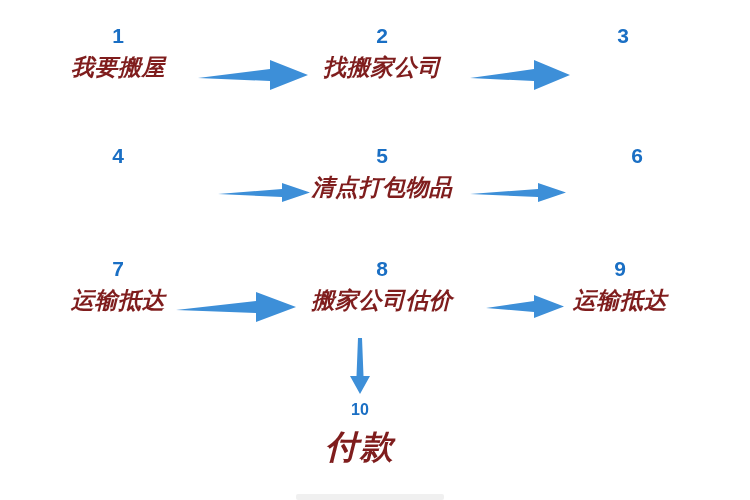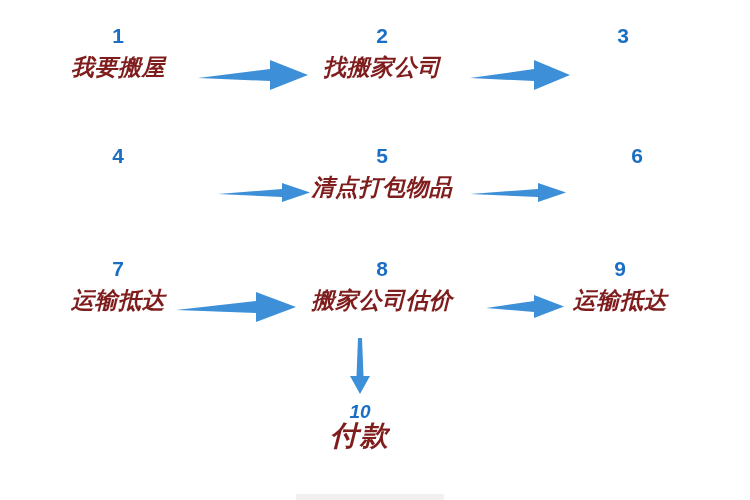--- a/index.html
+++ b/index.html
@@ -37,26 +37,25 @@
   .step-label {
     color: #7f1d1d;
     font-size: 23px;
     font-weight: bold;
     line-height: 1.05;
     margin-top: 9px;
     letter-spacing: 0.5px;
     font-style: italic;
   }
   .step.big .step-number {
-    font-size: 19px;
-    font-style: italic;
+    font-size: 16px;
   }
   .step.big .step-label {
-    font-size: 28px;
-    margin-top: 0;
+    font-size: 33px;
+    margin-top: 12px;
     letter-spacing: 2px;
   }
 
   
   .arrow {
     position: absolute;
     line-height: 0;
   }
   .arrow svg {
     display: block;

